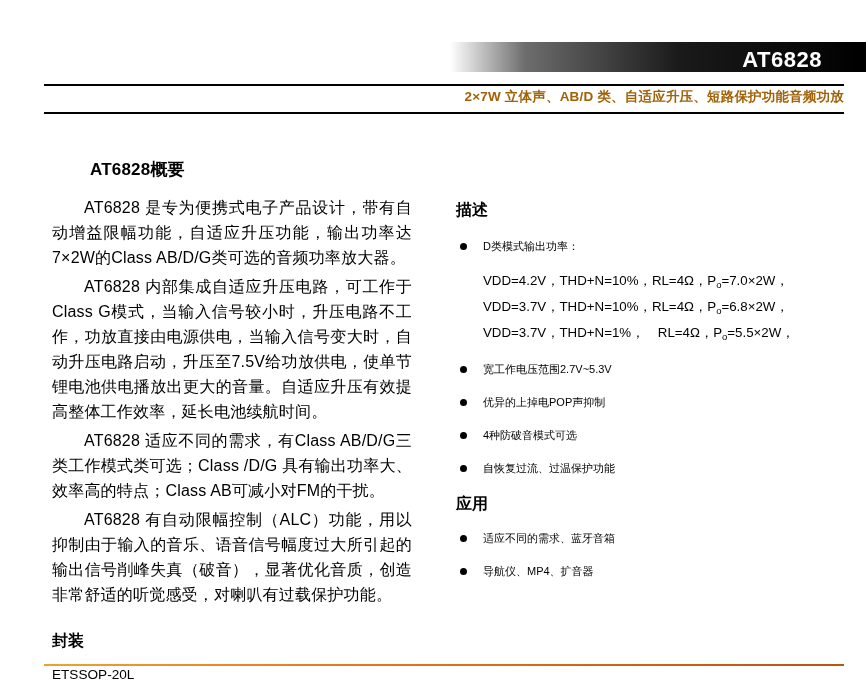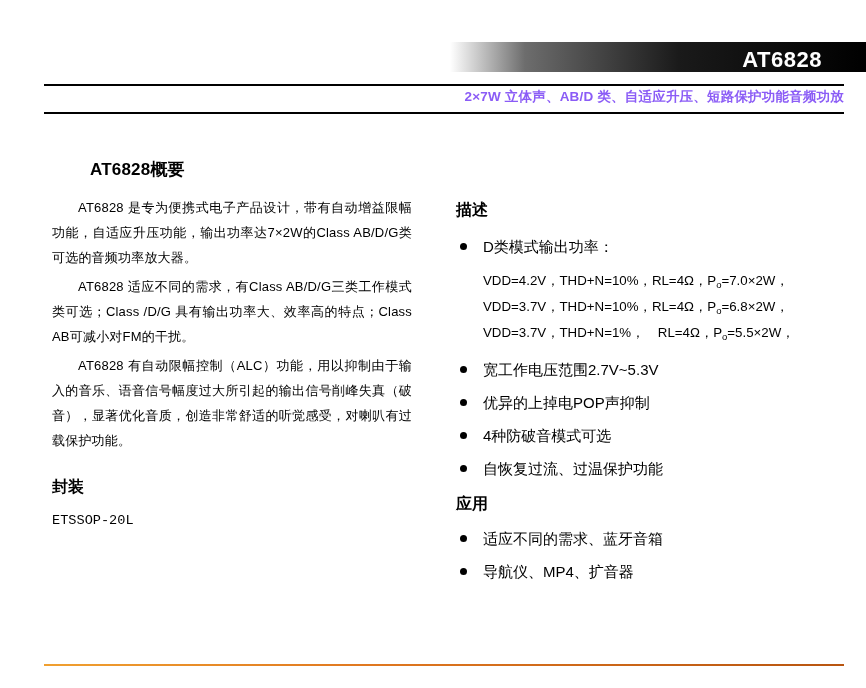--- a/index.html
+++ b/index.html
@@ -44,21 +44,21 @@
     background: #000000;
   }
   .subtitle {
     position: absolute;
     top: 88px;
     left: 44px;
     right: 22px;
     text-align: right;
     font-size: 13.5px;
     font-weight: bold;
-    color: #8b5cf6;
+    color: #a16207;
     letter-spacing: 0.2px;
   }
   .subtitle-rule {
     position: absolute;
     top: 112px;
     left: 44px;
     right: 22px;
     height: 2px;
     background: #000000;
   }
@@ -80,37 +80,36 @@
   .overview-heading {
     font-size: 17px;
     font-weight: bold;
     margin: 0 0 14px 38px;
     letter-spacing: 0.2px;
   }
   .overview-heading .cn {
     font-weight: bold;
   }
   .para {
-    font-size: 13px;
+    font-size: 16px;
     line-height: 25px;
     margin: 0 0 4px 0;
     text-indent: 2em;
     text-align: justify;
     letter-spacing: 0.2px;
   }
   .package-heading {
     font-size: 16px;
     font-weight: bold;
     margin: 24px 0 12px 0;
   }
   .package-value {
     font-size: 13.6px;
     margin: 0;
     line-height: 22px;
-    font-family: Liberation Mono, monospace;
   }
 
   
   .rs-heading {
     font-size: 16px;
     font-weight: bold;
     margin: 0 0 14px 0;
   }
   .bullet-row {
     display: flex;
@@ -119,21 +118,21 @@
   }
   .bullet-dot {
     width: 7px;
     height: 7px;
     border-radius: 50%;
     background: #000;
     flex: 0 0 auto;
     margin: 8px 16px 0 4px;
   }
   .bullet-text {
-    font-size: 15px;
+    font-size: 11px;
     line-height: 23px;
   }
   .sub-lines {
     margin: 2px 0 12px 27px;
   }
   .sub-line {
     font-size: 13.3px;
     line-height: 25px;
     white-space: nowrap;
   }
@@ -166,20 +165,21 @@
 <div class="part-number">AT6828</div>
 <div class="title-rule"></div>
 <div class="subtitle">2×7W 立体声、AB/D 类、自适应升压、短路保护功能音频功放</div>
 <div class="subtitle-rule"></div>
 
 <div class="col-left">
   <div class="overview-heading">
     <span>AT6828</span><span class="cn">概要</span>
   </div>
   <p class="para">AT6828 是专为便携式电子产品设计，带有自动增益限幅功能，自适应升压功能，输出功率达7×2W的Class AB/D/G类可选的音频功率放大器。</p>
+  <p class="para">AT6828 内部集成自适应升压电路，可工作于Class G模式，当输入信号较小时，升压电路不工作，功放直接由电源供电，当输入信号变大时，自动升压电路启动，升压至7.5V给功放供电，使单节锂电池供电播放出更大的音量。自适应升压有效提高整体工作效率，延长电池续航时间。</p>
   <p class="para">AT6828 适应不同的需求，有Class AB/D/G三类工作模式类可选；Class /D/G 具有输出功率大、效率高的特点；Class AB可减小对FM的干扰。</p>
   <p class="para">AT6828 有自动限幅控制（ALC）功能，用以抑制由于输入的音乐、语音信号幅度过大所引起的输出信号削峰失真（破音），显著优化音质，创造非常舒适的听觉感受，对喇叭有过载保护功能。</p>
 
   <div class="package-heading">封装</div>
   <p class="package-value">ETSSOP-20L</p>
 </div>
 
 <div class="col-right">
   <div class="rs-heading">描述</div>
 

